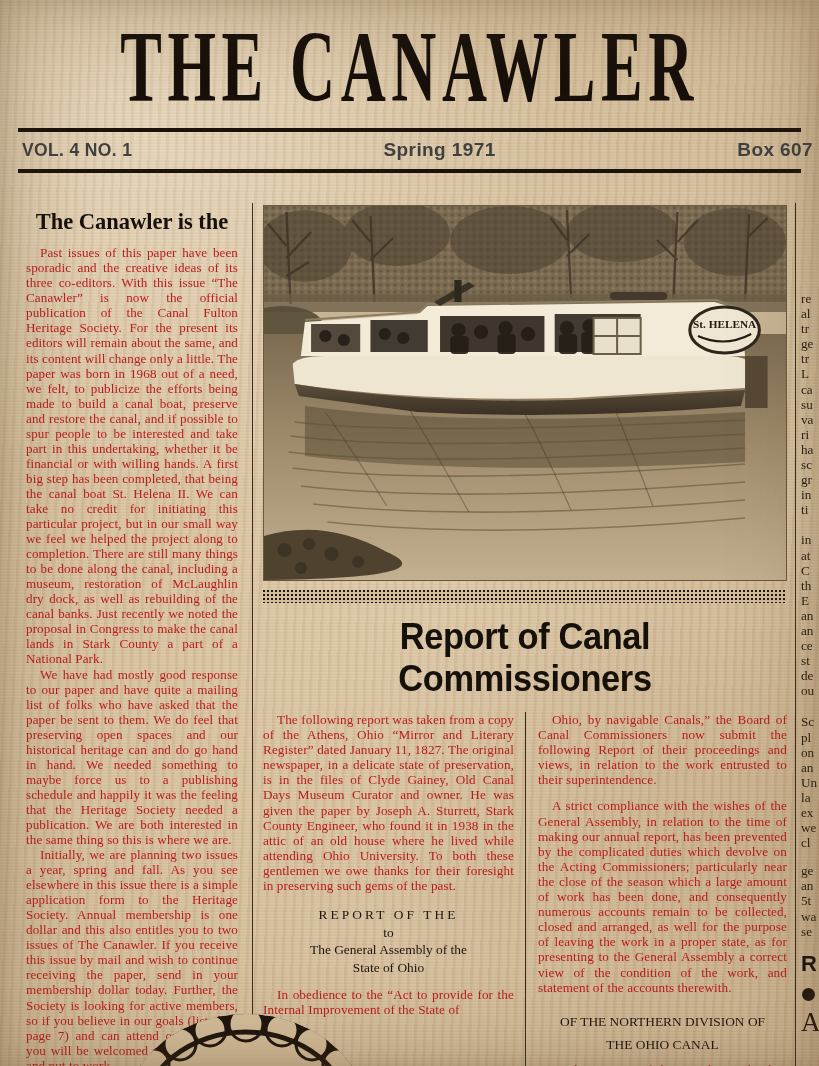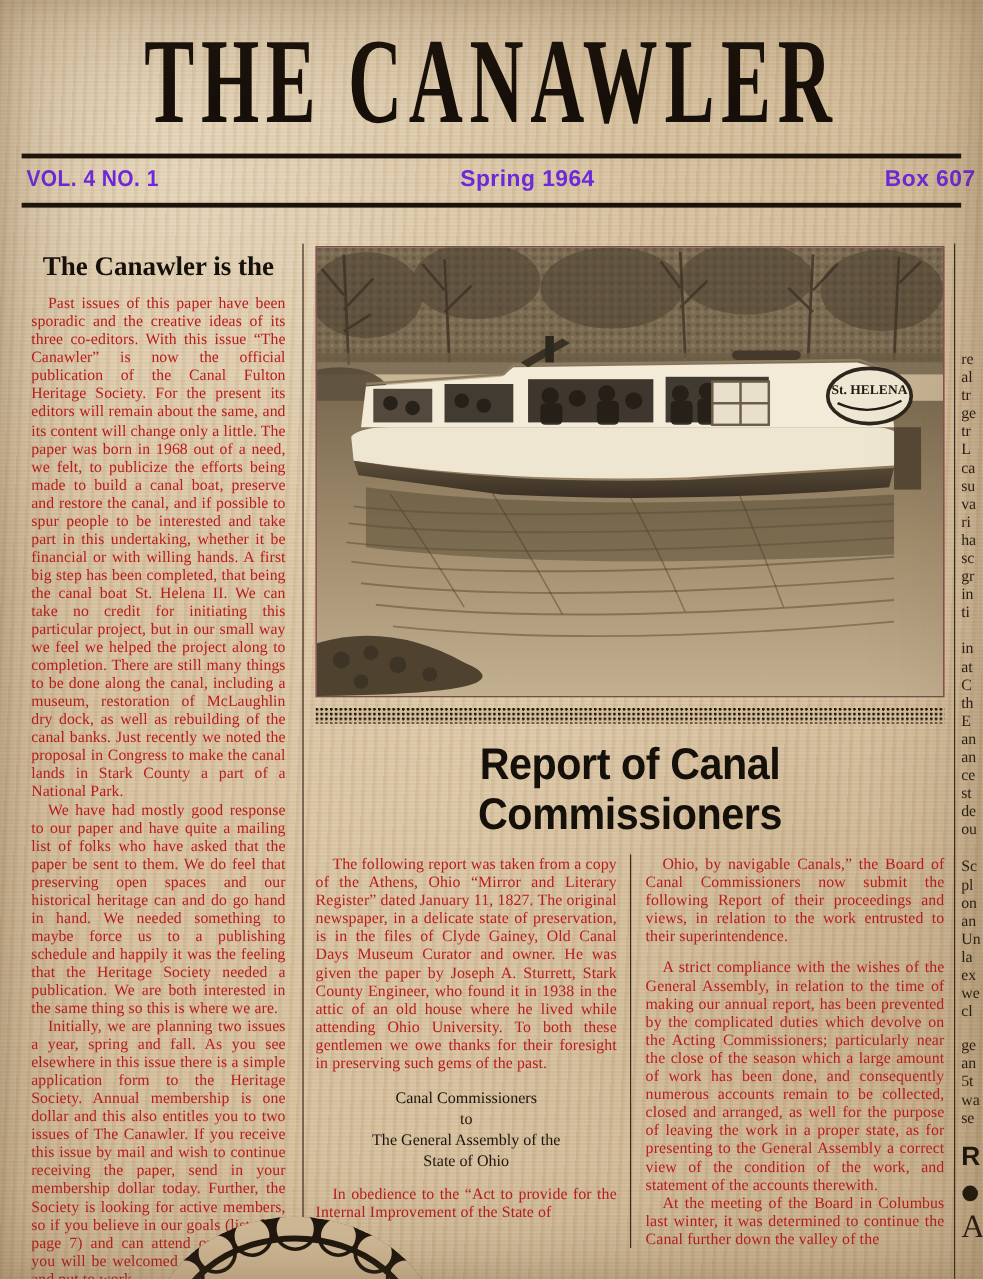--- a/index.html
+++ b/index.html
@@ -48,21 +48,21 @@
     color:#17100a;
     white-space:nowrap;
   }
   .rule-thick{height:4px;background:#1a120b;margin:0 18px;}
   .rule-thick.top{margin-top:36px;}
   .dateline{
     display:flex;align-items:flex-end;
     margin:0 18px;padding:7px 4px 8px;
     font-family:"Liberation Sans",sans-serif;
     font-weight:700;font-size:19px;letter-spacing:.4px;
-    color:#6d28d9;
+    color:#404040;
   }
   .dateline .vol{flex:0 0 auto;transform:scaleX(.92);transform-origin:left;}
   .dateline .season{flex:1 1 auto;text-align:center;}
   .dateline .box{flex:0 0 auto;margin-right:-16px;white-space:nowrap;}
 
   
   .cols{
     position:absolute;left:0;right:0;top:203px;bottom:0;
     display:flex;
   }
@@ -183,21 +183,21 @@
 <div class="content">
 
   <div class="masthead">
     <span class="masthead-title">THE CANAWLER</span>
   </div>
 
   <div class="rule-thick top"></div>
 
   <div class="dateline">
     <span class="vol">VOL. 4 NO. 1</span>
-    <span class="season">Spring 1964</span>
+    <span class="season">Spring 1971</span>
     <span class="box">Box 607</span>
   </div>
 
   <div class="rule-thick"></div>
 
   <div class="cols">
 
     <div class="col-left">
       <div class="hl-lede">
         <span>The Canawler is the</span>
@@ -331,35 +331,39 @@
       <div class="dotstrip"></div>
 
       <div class="section-hl">Report of Canal Commissioners</div>
 
       <div class="subcols">
 
         <div class="subcol left">
           <p class="body">The following report was taken from a copy of the Athens, Ohio “Mirror and Literary Register” dated January 11, 1827. The original newspaper, in a delicate state of preservation, is in the files of Clyde Gainey, Old Canal Days Museum Curator and owner. He was given the paper by Joseph A. Sturrett, Stark County Engineer, who found it in 1938 in the attic of an old house where he lived while attending Ohio University. To both these gentlemen we owe thanks for their foresight in preserving such gems of the past.</p>
 
           <div class="centered-head">
-            <div>Canal Commissioners</div>
+            <div class="spaced">REPORT OF THE</div>
             <div>to</div>
             <div>The General Assembly of the</div>
             <div>State of Ohio</div>
           </div>
 
           <div class="gap"></div>
           <p class="body">In obedience to the “Act to provide for the Internal Improvement of the State of</p>
         </div>
 
         <div class="subcol right">
           <p class="body">Ohio, by navigable Canals,” the Board of Canal Commissioners now submit the following Report of their proceedings and views, in relation to the work entrusted to their superintendence.</p>
           <div class="gap"></div>
           <p class="body">A strict compliance with the wishes of the General Assembly, in relation to the time of making our annual report, has been prevented by the complicated duties which devolve on the Acting Commissioners; particularly near the close of the season which a large amount of work has been done, and consequently numerous accounts remain to be collected, closed and arranged, as well for the purpose of leaving the work in a proper state, as for presenting to the General Assembly a correct view of the condition of the work, and statement of the accounts therewith.</p>
 
+          <div class="subhead-caps">
+            <div>OF THE NORTHERN DIVISION OF</div>
+            <div>THE OHIO CANAL</div>
+          </div>
 
           <p class="body">At the meeting of the Board in Columbus last winter, it was determined to continue the Canal further down the valley of the</p>
         </div>
       </div>
     </div>
 
     <div class="col-edge">
       <div style="height:88px"></div>
       <div class="frag">re</div>
       <div class="frag">al</div>

